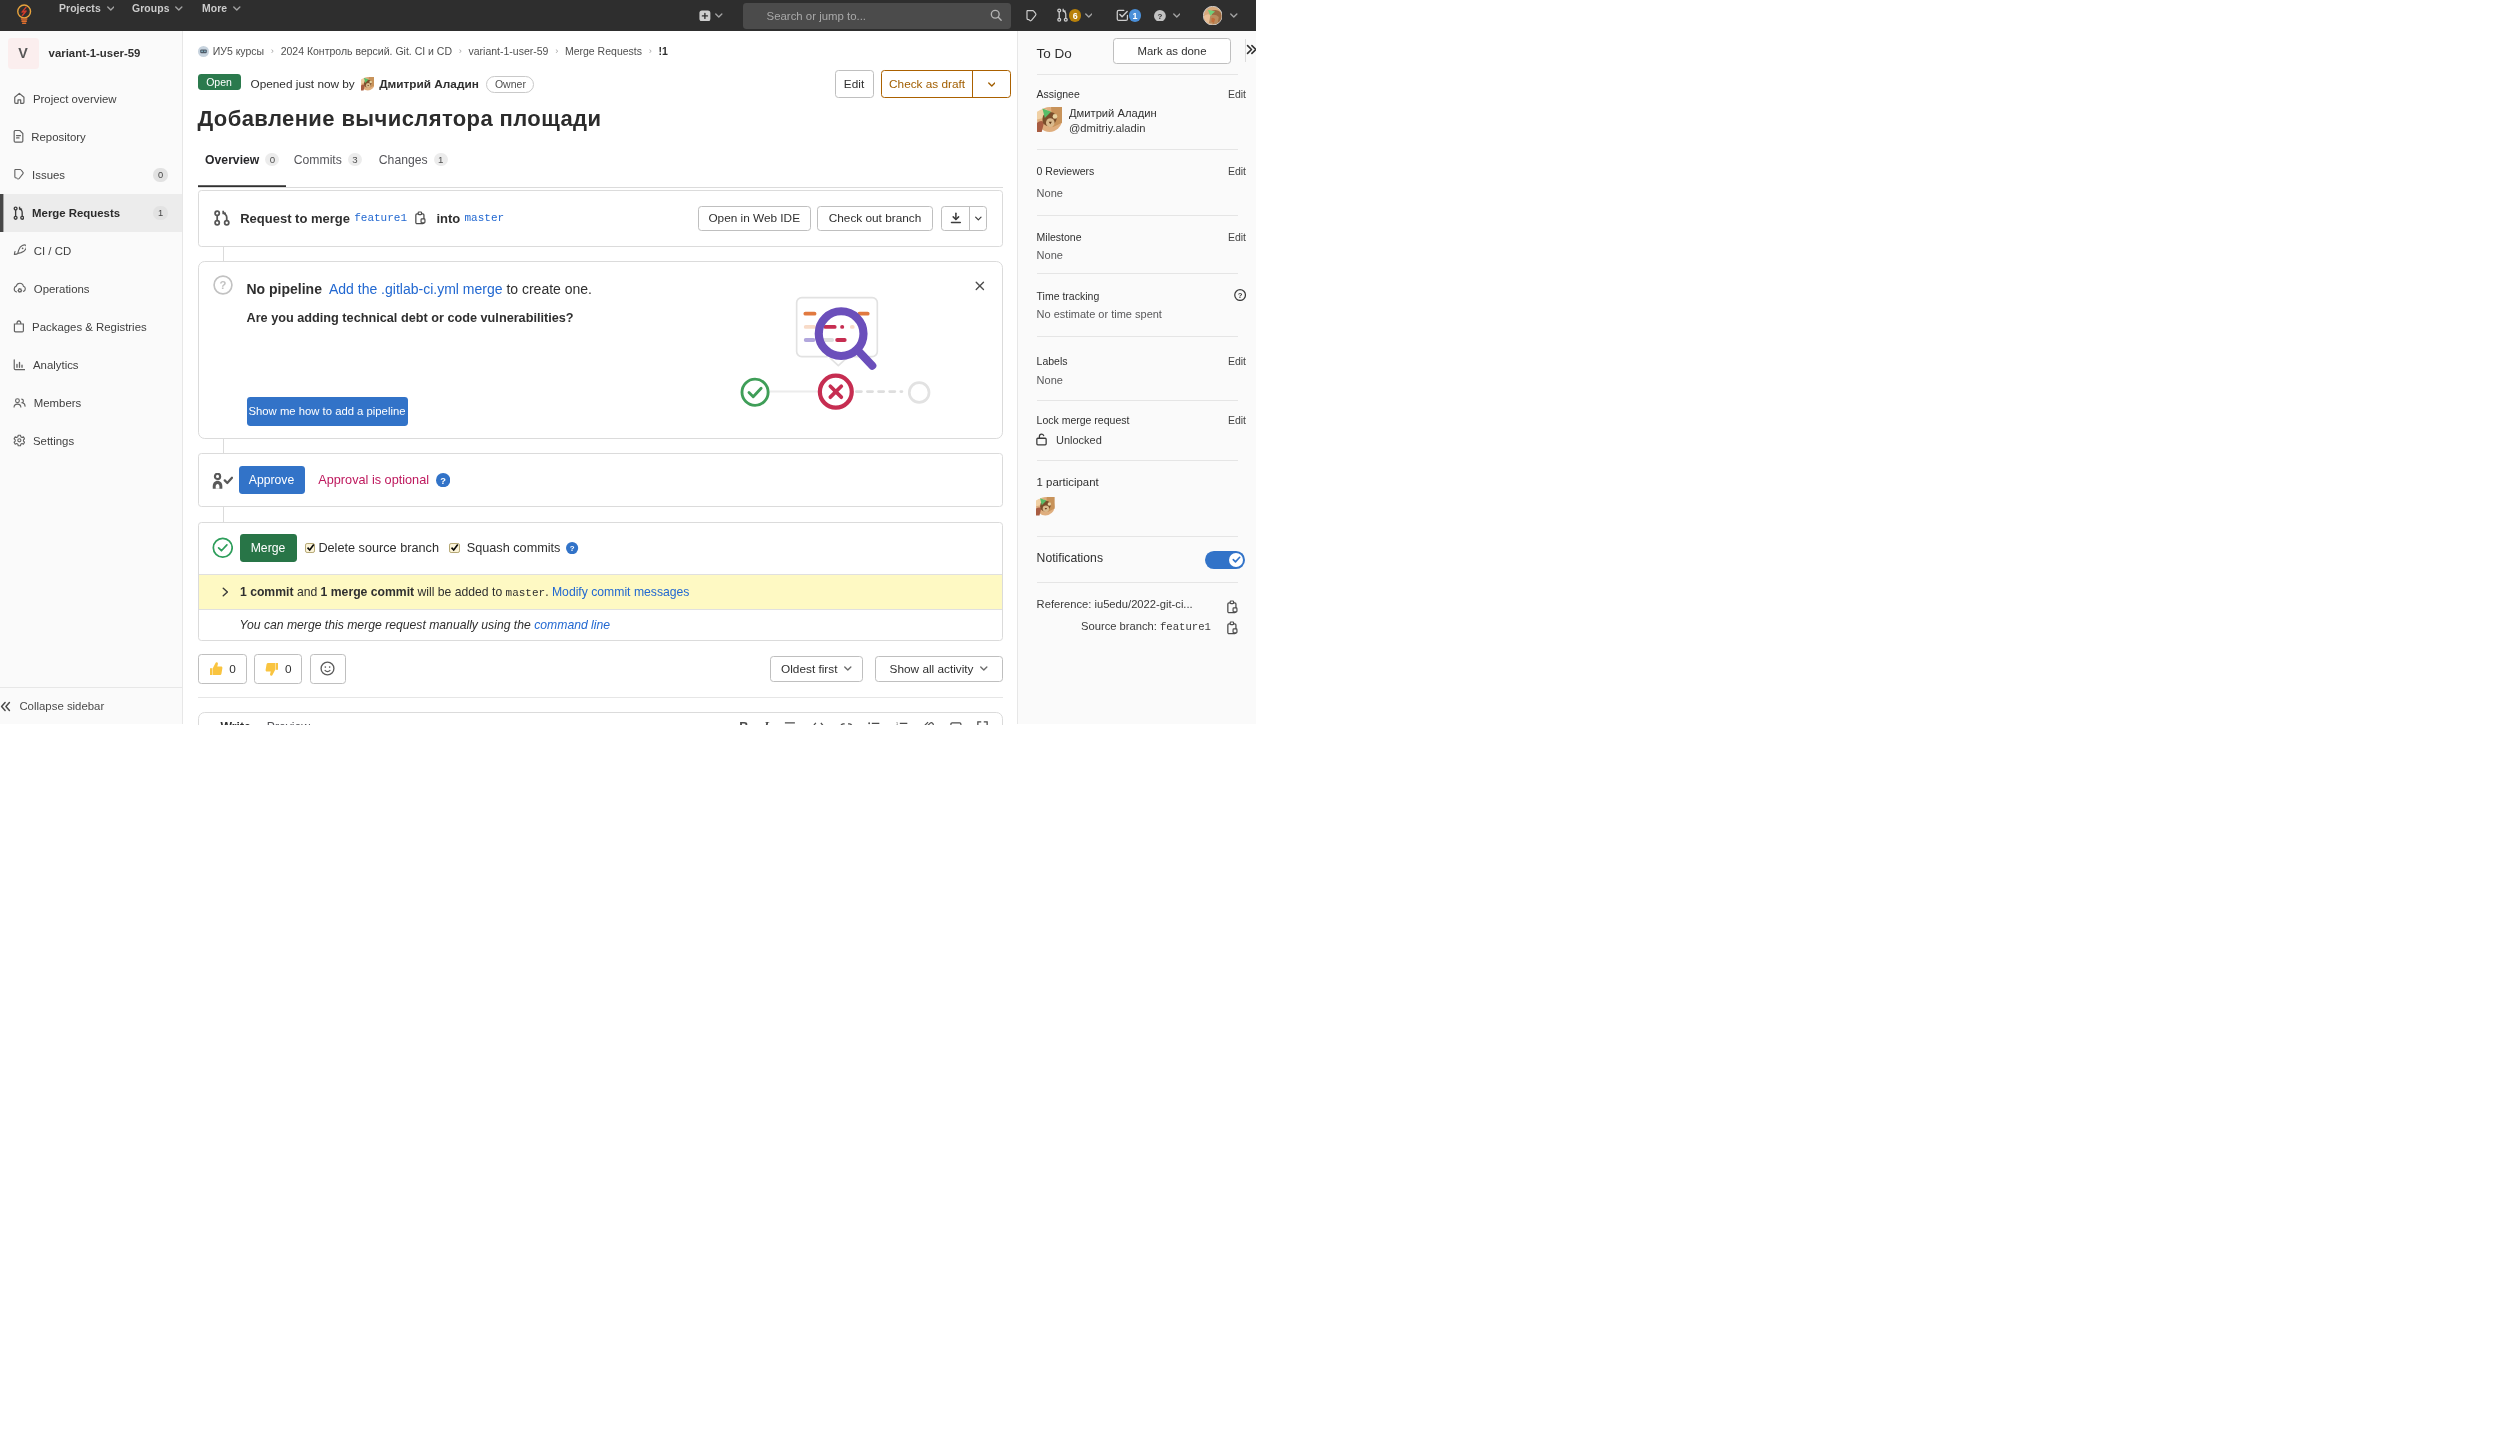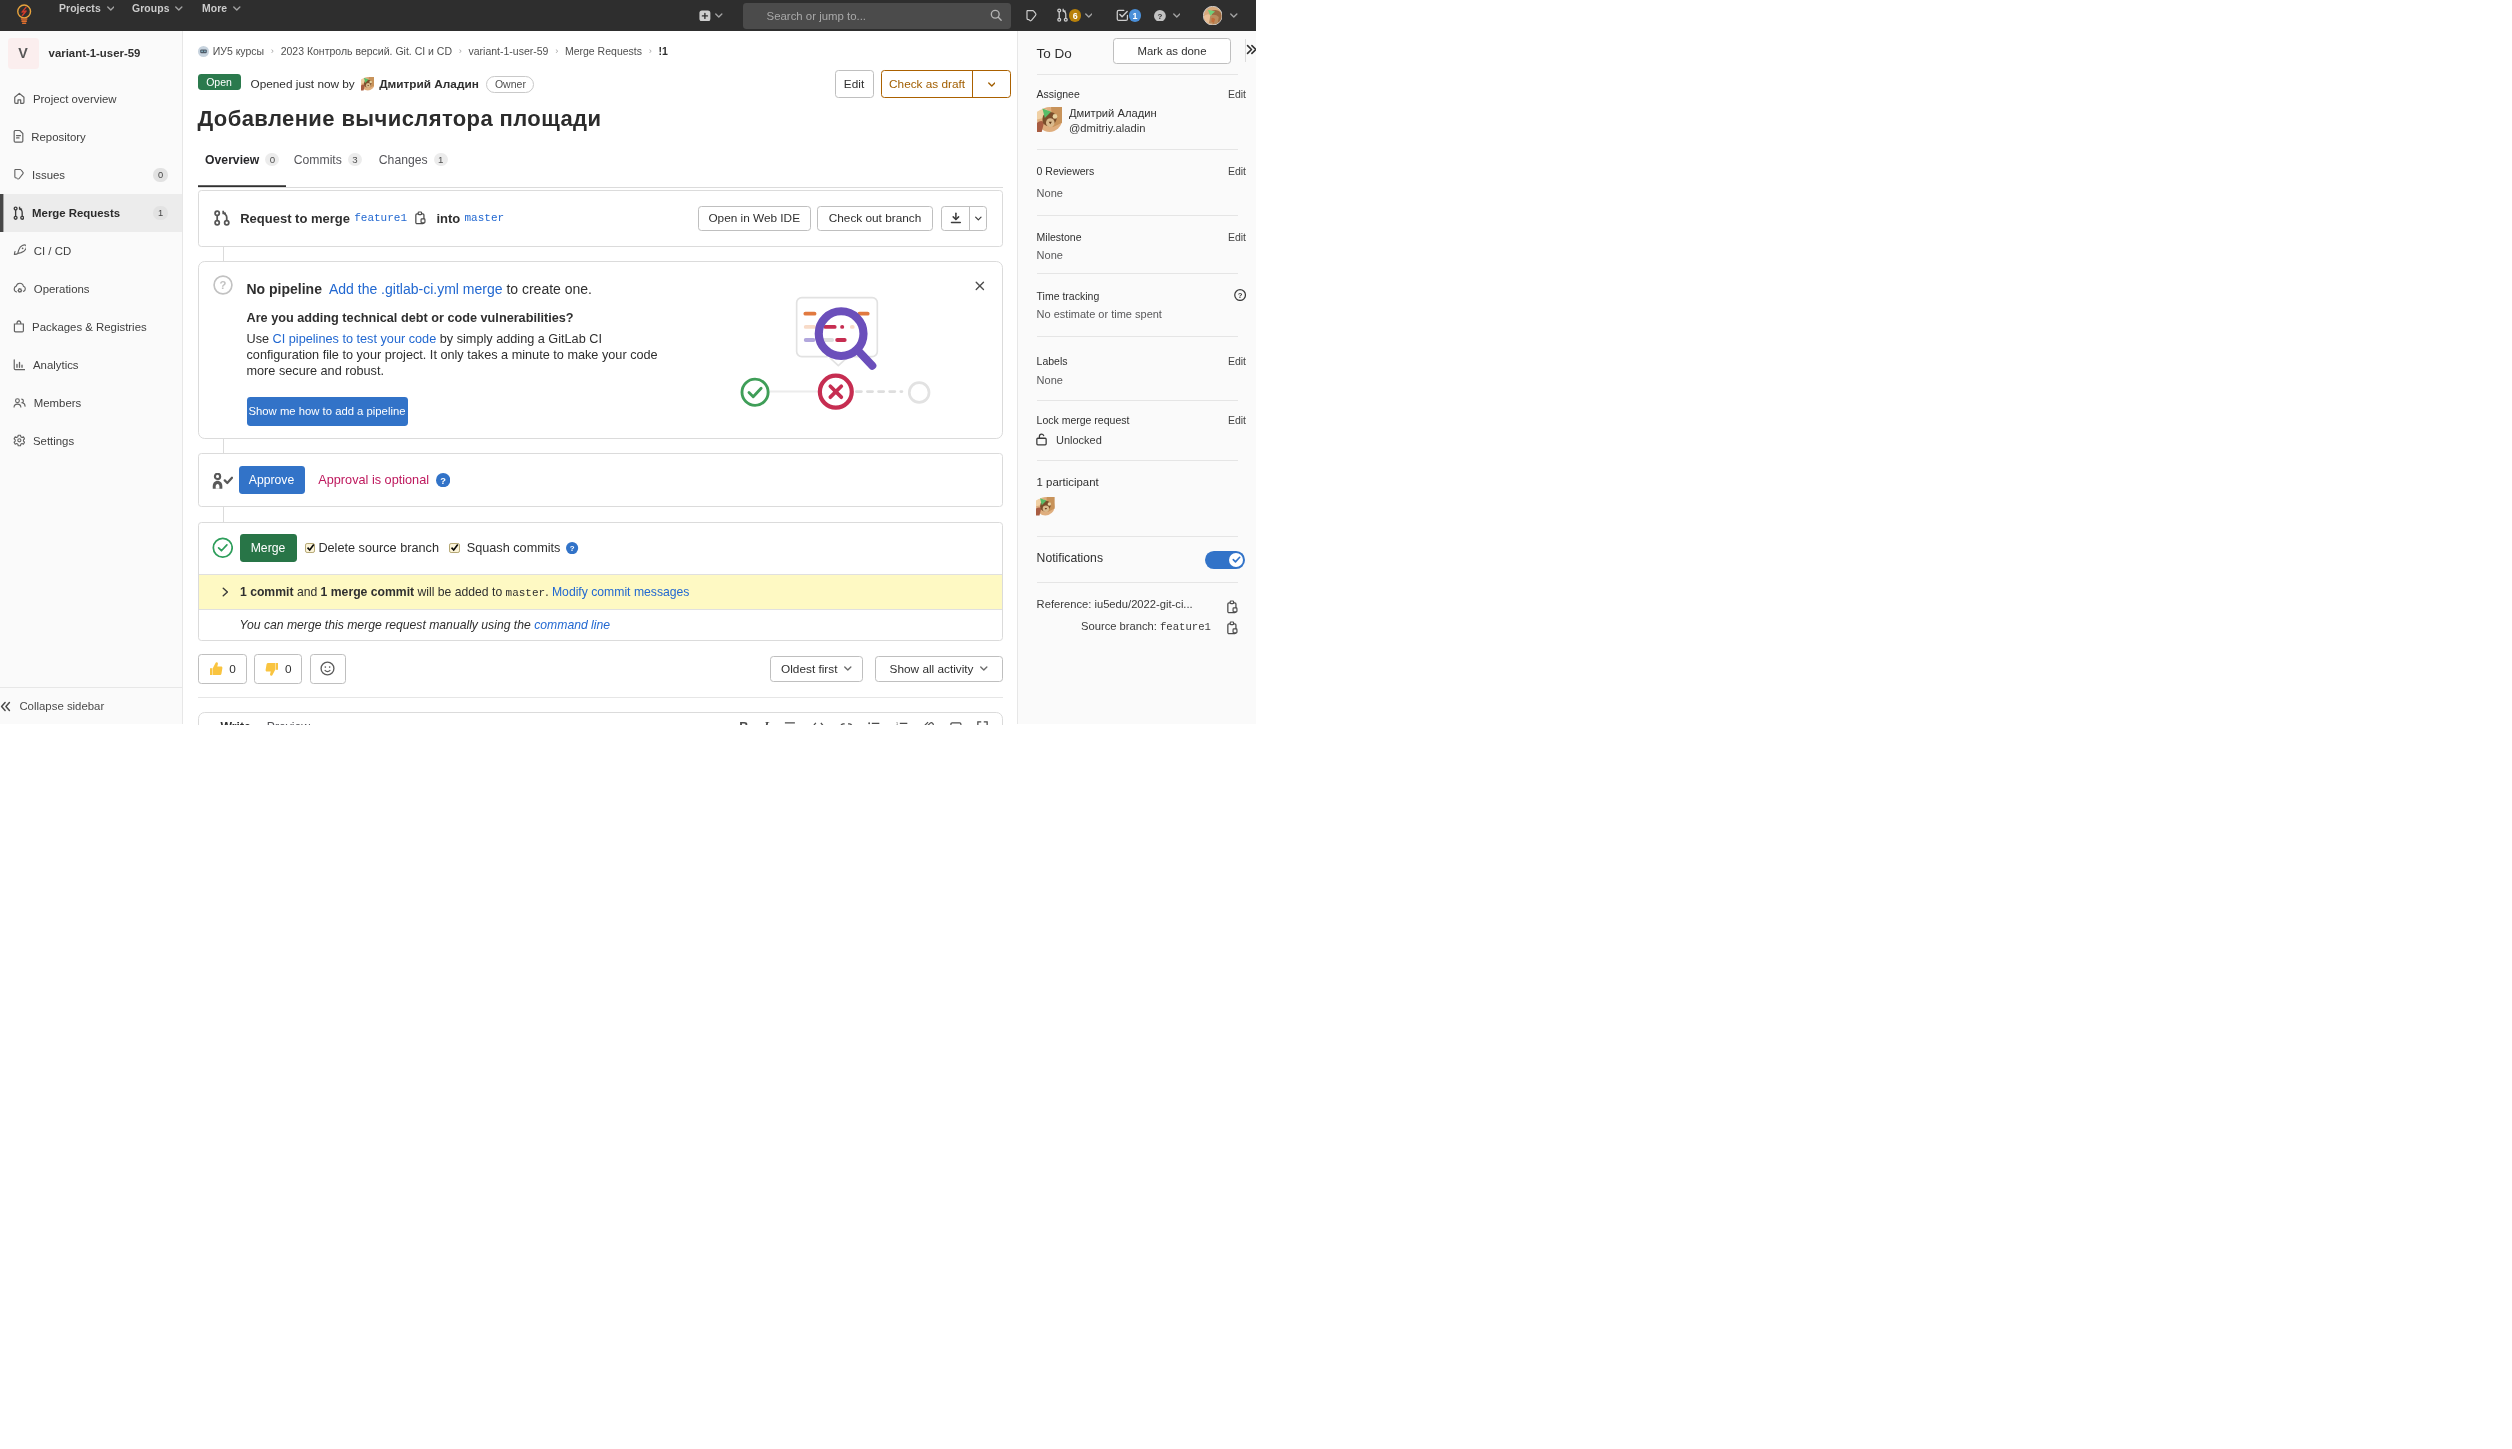--- a/index.html
+++ b/index.html
@@ -361,21 +361,21 @@
 
   <div class="crumbs">
     <svg width="11" height="11" viewBox="0 0 13 13" style="margin-right:4.2px;">
         <circle cx="6.5" cy="6.5" r="6.5" fill="#c7d3de"></circle>
         <rect x="2.6" y="4" width="7.8" height="4.6" rx="1.4" fill="#4e5b69"></rect>
         <circle cx="4.8" cy="6.2" r="0.9" fill="#9fd6e8"></circle>
         <circle cx="8.2" cy="6.2" r="0.9" fill="#9fd6e8"></circle>
       </svg>
     <span>ИУ5 курсы</span>
       <span class="sep">›</span>
-    <span>2023 Контроль версий. Git. CI и CD</span>
+    <span>2024 Контроль версий. Git. CI и CD</span>
       <span class="sep">›</span>
     <span>variant-1-user-59</span>
       <span class="sep">›</span>
     <span>Merge Requests</span>
       <span class="sep">›</span>
     <span style="color:#2f2f2f; font-weight:700;">!1</span>
   </div>
 
   <div class="status-row">
     <span class="badge-open">Open</span>
@@ -447,21 +447,20 @@
   <div class="card" style="height:178px; border-radius:6.7px; position:relative; overflow:hidden;">
     <svg style="position:absolute; left:14.6px; top:13.5px;font-size:13px" width="20" height="20" viewBox="0 0 24 24">
         <circle cx="12" cy="12" r="10.7" fill="none" stroke="#c2c2c2" stroke-width="2"></circle>
         <text x="12" y="16.6" font-size="13.5px" font-weight="bold" fill="#c2c2c2" text-anchor="middle" font-family="Liberation Sans">?</text>
       </svg>
     <div style="position:absolute; left:48px; top:19.4px; font-size:14px; color:#2f2f2f;"><b>No pipeline</b>&nbsp; <a style="color:#2268d1;">Add the .gitlab-ci.yml merge</a> to create one.</div>
     <svg style="position:absolute; right:17px; top:19px;" width="9.7" height="9.7" viewBox="0 0 12 12">
         <path d="M1.5 1.5l9 9M10.5 1.5l-9 9" stroke="#4d4d4d" stroke-width="1.7" stroke-linecap="round"></path>
       </svg>
     <div style="position:absolute; left:48px; top:49px; font-size:12.7px; font-weight:700; color:#2f2f2f;">Are you adding technical debt or code vulnerabilities?</div>
-    <div style="position:absolute; left:48px; top:69px; font-size:12.7px; line-height:16px; color:#2f2f2f;">Use <a style="color:#2268d1;">CI pipelines to test your code</a> by simply adding a GitLab CI<br>configuration file to your project. It only takes a minute to make your code<br>more secure and robust.</div>
     <div style="position:absolute; left:48px; top:135px; width:161px; height:29px; background:#3273c8; border-radius:3.4px; color:#fff; font-size:11.3px; white-space:nowrap; display:flex; align-items:center; justify-content:center;">Show me how to add a pipeline</div>
     <svg style="position:absolute; left:540px; top:21px;" width="265" height="135" viewBox="0 0 314 160">
 
       <rect x="68.3" y="17.3" width="95.6" height="70" rx="6" fill="#fff" stroke="#e2e2e2" stroke-width="2"></rect>
       <path d="M106.4 87.5 L117.7 98 L129.1 87.5 Z" fill="#fff" stroke="#e2e2e2" stroke-width="2" stroke-linejoin="round"></path>
       <rect x="105" y="84.8" width="26" height="4.5" fill="#fff"></rect>
 
       <g stroke-linecap="round">
         <path d="M78.7 36.3h10.7" stroke="#e1793f" stroke-width="4.7"></path>
         <path d="M142.8 36.3h9.6" stroke="#e1793f" stroke-width="4.7"></path>

